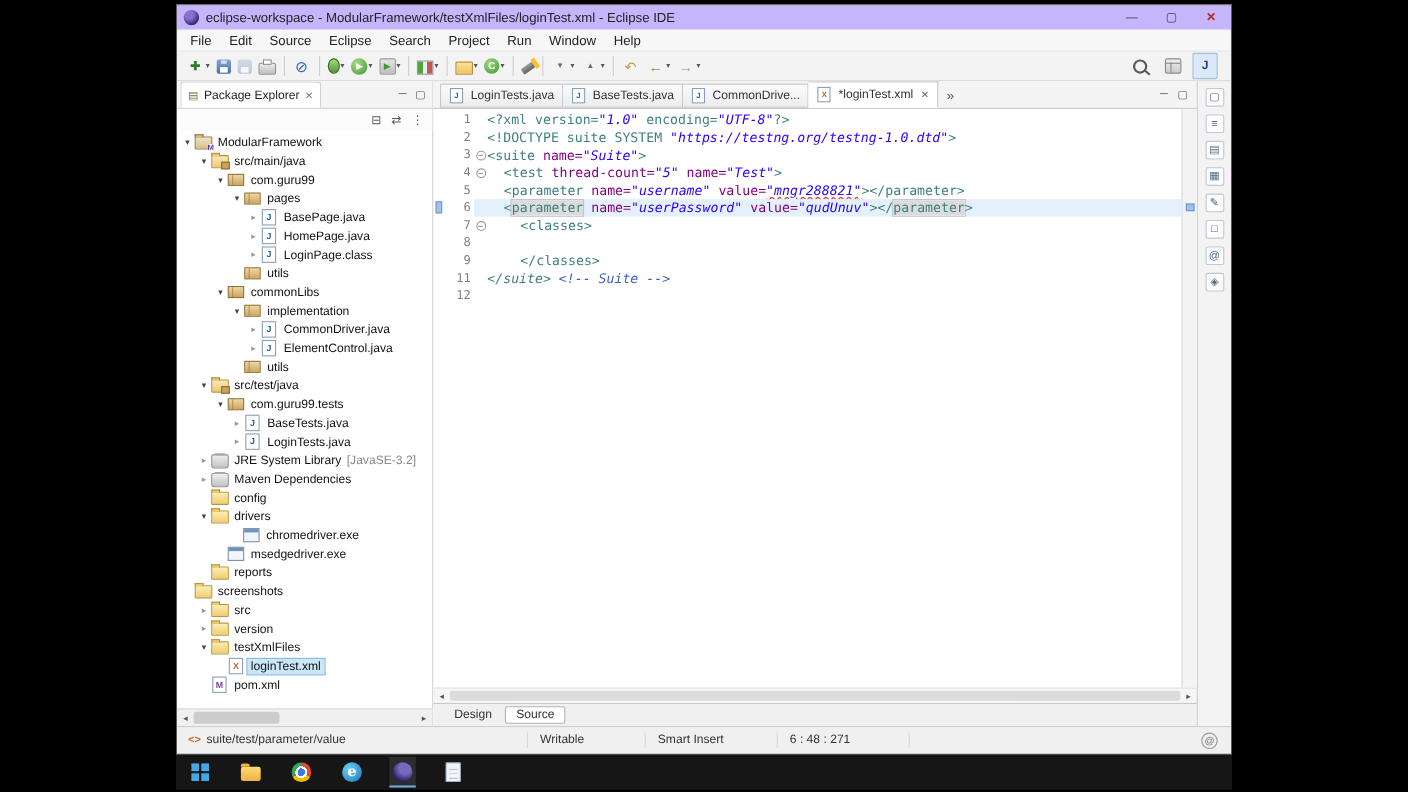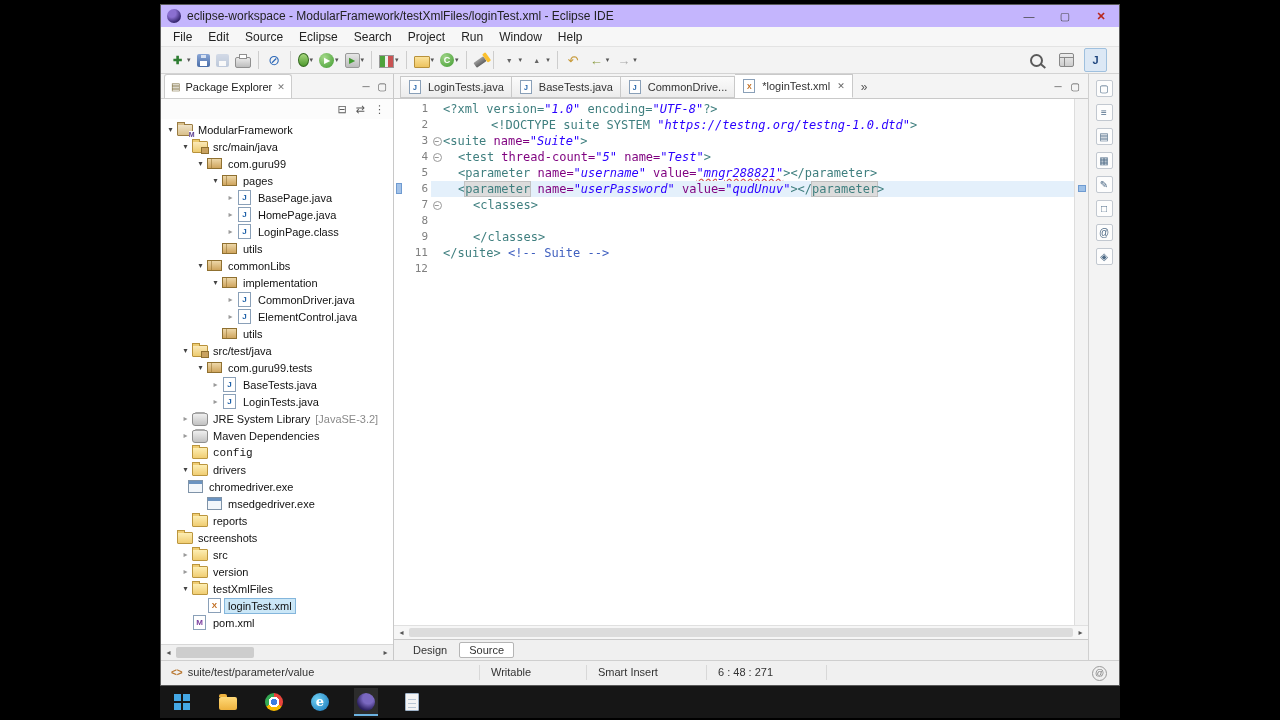--- a/index.html
+++ b/index.html
@@ -427,35 +427,35 @@
               <span class="tlabel">JRE System Library</span>
               <span class="tsuffix">[JavaSE-3.2]</span>
             </div>
             <div class="trow" style="padding-left: 19px;">
               <span class="arrow">▸</span>
               <span class="ficon">
                 <span class="f-library"></span>
               </span>
               <span class="tlabel">Maven Dependencies</span>
             </div>
-            <div class="trow" style="padding-left: 19px; font-family: Liberation Mono, monospace;">
+            <div class="trow" style="padding-left: 19px;">
               <span class="arrow"></span>
               <span class="ficon">
                 <span class="f-folder"></span>
               </span>
               <span class="tlabel">config</span>
             </div>
             <div class="trow" style="padding-left: 19px;">
               <span class="arrow open">▾</span>
               <span class="ficon">
                 <span class="f-folder"></span>
               </span>
               <span class="tlabel">drivers</span>
             </div>
-            <div class="trow" style="padding-left: 15px; text-align: right;">
+            <div class="trow" style="padding-left: 48px; text-align: right;">
               <span class="arrow"></span>
               <span class="ficon">
                 <span class="f-exe-file"></span>
               </span>
               <span class="tlabel">chromedriver.exe</span>
             </div>
             <div class="trow" style="padding-left: 34px;">
               <span class="arrow"></span>
               <span class="ficon">
                 <span class="f-exe-file"></span>
@@ -562,21 +562,21 @@
                 <span class="cl-rest">
                   <span class="cl-fold"></span>
                   <span class="cl-text" style="padding-left: 0px;"><span class="s-tag">&lt;?xml </span><span class="s-tag">version=</span><span class="s-val">"1.0" </span><span class="s-tag">encoding=</span><span class="s-val">"UTF-8"</span><span class="s-tag">?&gt;</span></span>
                 </span>
               </div>
               <div class="cl">
                 <span class="cl-ann"></span>
                 <span class="cl-ln">2</span>
                 <span class="cl-rest">
                   <span class="cl-fold"></span>
-                  <span class="cl-text" style="padding-left: 0px; margin-left: 48px;"><span class="s-tag">&lt;!DOCTYPE suite SYSTEM </span><span class="s-val">"https://testng.org/testng-1.0.dtd"</span><span class="s-tag">&gt;</span></span>
+                  <span class="cl-text" style="padding-left: 0px;"><span class="s-tag">&lt;!DOCTYPE suite SYSTEM </span><span class="s-val">"https://testng.org/testng-1.0.dtd"</span><span class="s-tag">&gt;</span></span>
                 </span>
               </div>
               <div class="cl">
                 <span class="cl-ann"></span>
                 <span class="cl-ln">3</span>
                 <span class="cl-rest">
                   <span class="cl-fold">
                     <span class="fold-m">−</span>
                   </span>
                   <span class="cl-text" style="padding-left: 0px;"><span class="s-tag">&lt;suite </span><span class="s-attr">name=</span><span class="s-val">"Suite"</span><span class="s-tag">&gt;</span></span>
@@ -633,21 +633,21 @@
                 <span class="cl-rest">
                   <span class="cl-fold"></span>
                   <span class="cl-text" style="padding-left: 30px;"><span class="s-tag">&lt;/classes&gt;</span></span>
                 </span>
               </div>
               <div class="cl">
                 <span class="cl-ann"></span>
                 <span class="cl-ln">11</span>
                 <span class="cl-rest">
                   <span class="cl-fold"></span>
-                  <span class="cl-text" style="padding-left: 0px;"><span class="s-tag">&lt;/suite&gt; </span><span class="s-com">&lt;!-- Suite --&gt;</span></span>
+                  <span class="cl-text" style="padding-left: 0px; font-style: italic;"><span class="s-tag">&lt;/suite&gt; </span><span class="s-com">&lt;!-- Suite --&gt;</span></span>
                 </span>
               </div>
               <div class="cl">
                 <span class="cl-ann"></span>
                 <span class="cl-ln">12</span>
                 <span class="cl-rest">
                   <span class="cl-fold"></span>
                   <span class="cl-text" style="padding-left: 0px;"></span>
                 </span>
               </div>

